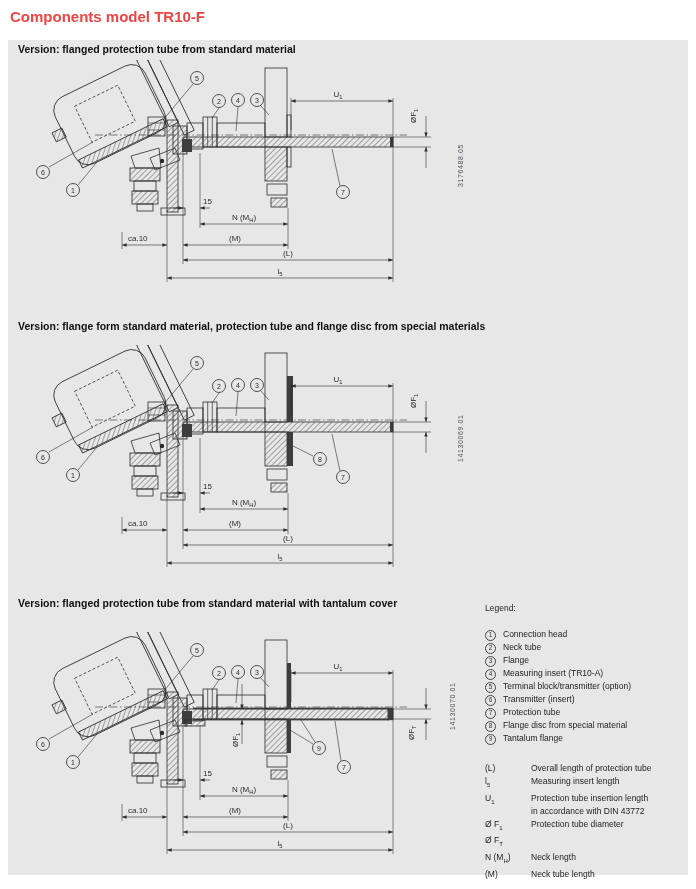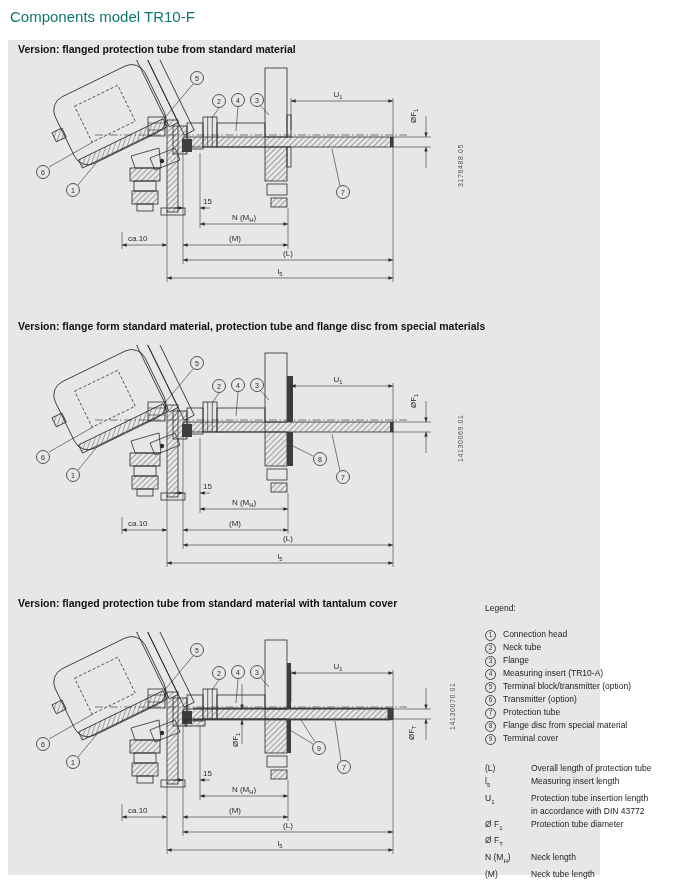--- a/index.html
+++ b/index.html
@@ -1,19 +1,19 @@
 <!DOCTYPE html>
 <html><head>
 <meta charset="utf-8">
 <style>
   html,body{margin:0;padding:0;background:#fff;}
   .page{position:relative;width:696px;height:889px;background:#fff;overflow:hidden;
         font-family:"Liberation Sans",sans-serif;color:#1a1a1a;}
-  .title{position:absolute;left:10px;top:8px;margin:0;font-size:15px;font-weight:normal;color:#0f766e;}
-  .panel{position:absolute;left:8px;top:40px;width:592px;height:835px;background:#e7e7e8;}
+  .title{position:absolute;left:10px;top:8px;margin:0;font-size:15px;font-weight:bold;color:#ef4444;}
+  .panel{position:absolute;left:8px;top:40px;width:680px;height:835px;background:#e7e7e8;}
   .vh{position:absolute;left:10px;margin:0;font-size:10.5px;font-weight:bold;color:#111;white-space:nowrap;}
   .vh1{top:3px}.vh2{top:280px}.vh3{top:557px}
   .diag{position:absolute;width:412px;height:230px;}
   #diag-0{left:27px;top:20px}#diag-1{left:27px;top:305px}#diag-2{left:27px;top:592px}
   .vid{position:absolute;transform-origin:0 0;transform:rotate(-90deg);font-size:7px;
        letter-spacing:0.6px;color:#4a4f57;white-space:nowrap;}
   #vid-0{left:449px;top:147px}#vid-1{left:449px;top:422px}#vid-2{left:441px;top:690px}
   .legend{position:absolute;left:477px;top:562px;width:202px;font-size:8.5px;color:#222;}
   .lg-title{line-height:12px;margin-bottom:14px;}
   .lg-row{display:flex;height:13px;line-height:13px;}
@@ -482,33 +482,33 @@
           <div class="lg-row">
             <span class="lg-num"><span class="ci">4</span></span>
             <span class="lg-label">Measuring insert (TR10-A)</span>
           </div>
           <div class="lg-row">
             <span class="lg-num"><span class="ci">5</span></span>
             <span class="lg-label">Terminal block/transmitter (option)</span>
           </div>
           <div class="lg-row">
             <span class="lg-num"><span class="ci">6</span></span>
-            <span class="lg-label">Transmitter (option)</span>
+            <span class="lg-label">Transmitter (insert)</span>
           </div>
           <div class="lg-row">
             <span class="lg-num"><span class="ci">7</span></span>
             <span class="lg-label">Protection tube</span>
           </div>
           <div class="lg-row">
             <span class="lg-num"><span class="ci">8</span></span>
             <span class="lg-label">Flange disc from special material</span>
           </div>
           <div class="lg-row">
             <span class="lg-num"><span class="ci">9</span></span>
-            <span class="lg-label">Terminal cover</span>
+            <span class="lg-label">Tantalum flange</span>
           </div>
         </div>
       <div class="dim-block" id="dim-items">
           <div class="dim-row">
             <span class="dim-sym">(L)</span>
             <span class="dim-label">
               <div>Overall length of protection tube</div>
             </span>
           </div>
           <div class="dim-row">

